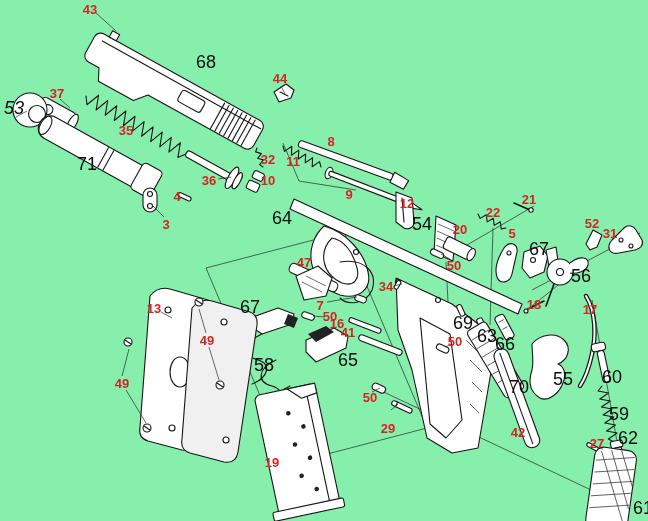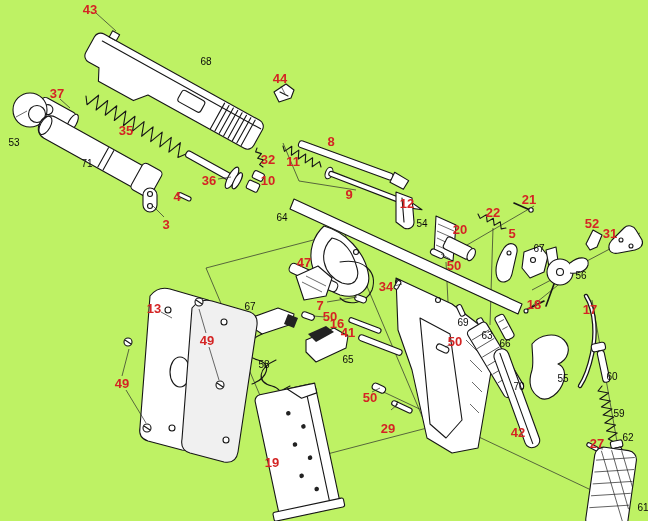--- a/index.html
+++ b/index.html
@@ -1,23 +1,23 @@
 <!DOCTYPE html>
 <html><head>
 <meta charset="utf-8">
 <style>
   html,body{margin:0;padding:0;background:#fff;}
-  .stage{position:relative;width:648px;height:521px;background:#bef264;overflow:hidden;
+  .stage{position:relative;width:648px;height:521px;background:#86efac;overflow:hidden;
          font-family:"Liberation Sans",sans-serif;}
   .stage svg{position:absolute;left:0;top:0;}
   .label-layer{position:absolute;left:0;top:0;width:100%;height:100%;}
   .part-label{position:absolute;transform:translate(-50%,-50%);white-space:nowrap;
               font-family:"Liberation Sans",sans-serif;line-height:1;}
   .part-label.red{color:#d42424;font-weight:700;font-size:13px;}
-  .part-label.black{color:#0a0a0a;font-weight:400;font-size:10px;}
+  .part-label.black{color:#0a0a0a;font-weight:400;font-size:18px;}
   .copyright{position:absolute;left:8px;top:501px;font-size:11.5px;color:#111;
              font-family:"Liberation Sans",sans-serif;}
   
   svg .ln{stroke:#161616;stroke-width:1.1;fill:none;stroke-linejoin:round;stroke-linecap:round;}
   svg .fw{stroke:#161616;stroke-width:1.1;fill:#ffffff;stroke-linejoin:round;}
   svg .fg{stroke:#161616;stroke-width:1.1;fill:#f0f0f0;stroke-linejoin:round;}
   svg .fd{fill:#222;stroke:none;}
   svg .thin{stroke:#2a2a2a;stroke-width:0.7;fill:none;}
   svg .med{stroke:#161616;stroke-width:1.6;fill:none;stroke-linecap:round;}
 </style>
@@ -366,21 +366,21 @@
       <line x1="372" y1="392" x2="380" y2="388"></line>
       <line x1="325" y1="317" x2="313" y2="316"></line>
       <line x1="597" y1="448" x2="603" y2="449"></line>
     </g>
   </svg>
 
   <div class="label-layer">
       <span class="part-label red" style="left: 90px; top: 9px;">43</span>
       <span class="part-label black" style="left: 206px; top: 62px;">68</span>
       <span class="part-label red" style="left: 57px; top: 93px;">37</span>
-      <span class="part-label black" style="left: 14px; top: 143px;">53</span>
+      <span class="part-label black" style="left: 14px; top: 108px; font-style: italic;">53</span>
       <span class="part-label red" style="left: 126px; top: 130px;">35</span>
       <span class="part-label black" style="left: 87px; top: 164px;">71</span>
       <span class="part-label red" style="left: 209px; top: 180px;">36</span>
       <span class="part-label red" style="left: 177px; top: 196px;">4</span>
       <span class="part-label red" style="left: 166px; top: 224px;">3</span>
       <span class="part-label red" style="left: 280px; top: 78px;">44</span>
       <span class="part-label red" style="left: 331px; top: 141px;">8</span>
       <span class="part-label red" style="left: 268px; top: 159px;">32</span>
       <span class="part-label red" style="left: 293px; top: 161px;">11</span>
       <span class="part-label red" style="left: 268px; top: 180px;">10</span>

